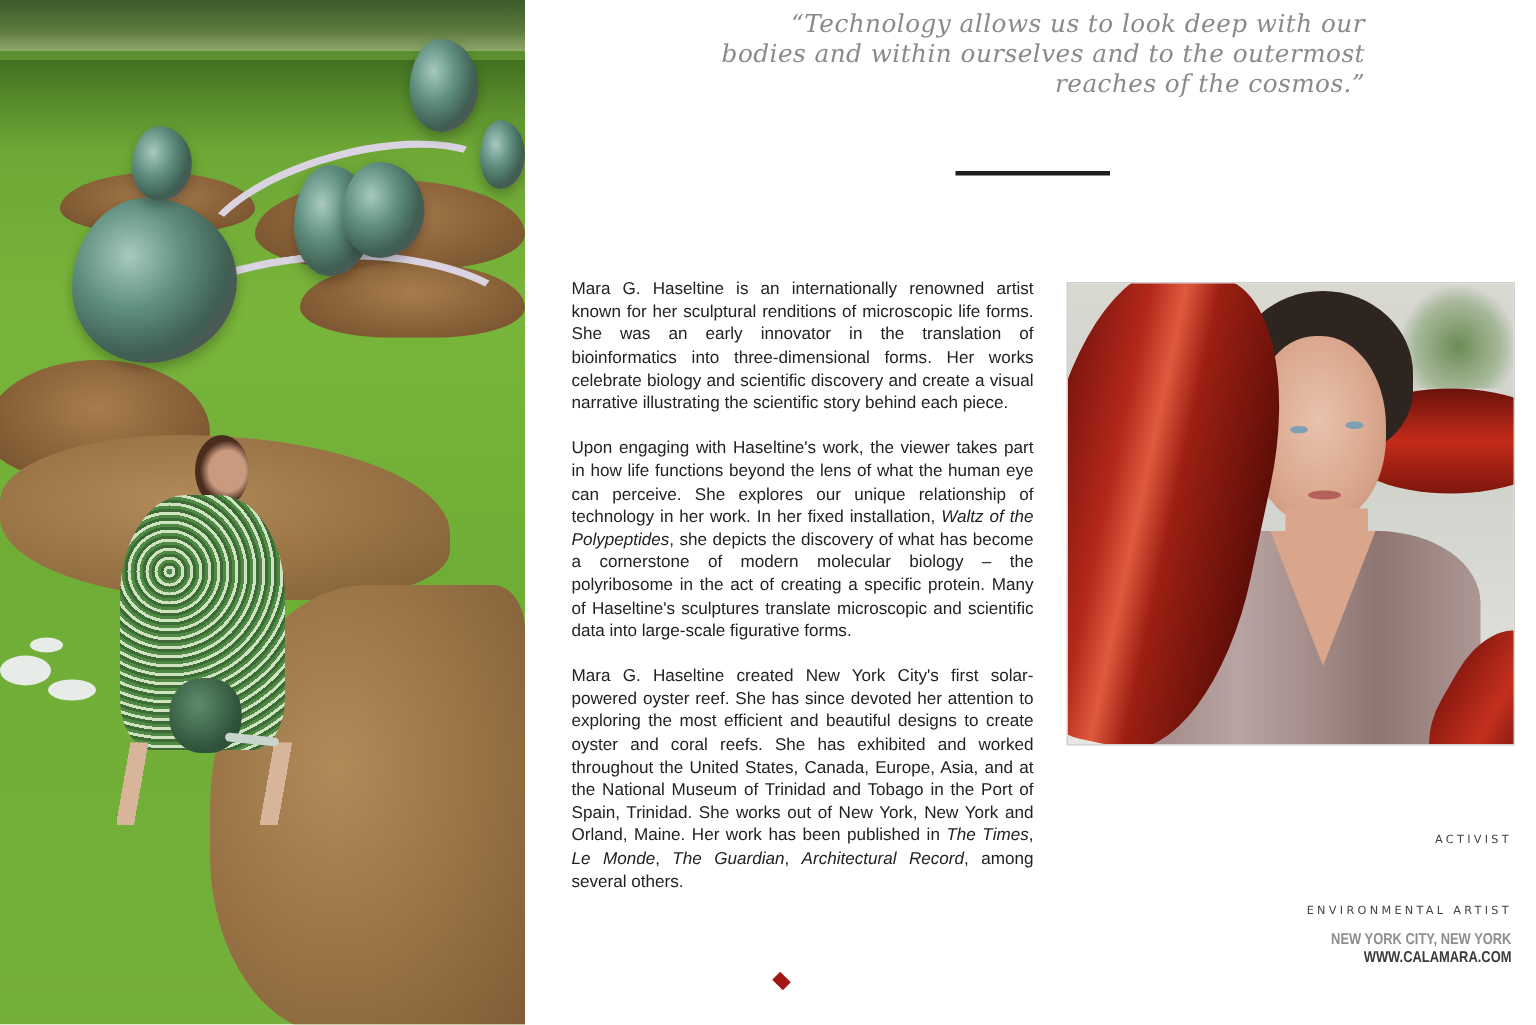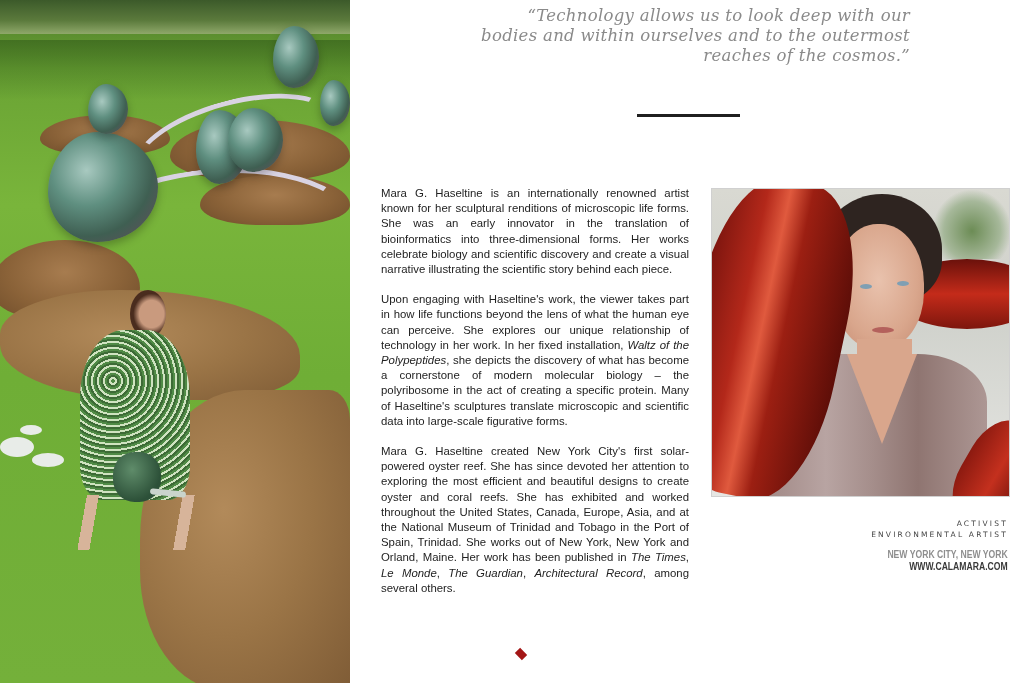--- a/index.html
+++ b/index.html
@@ -67,21 +67,21 @@
       background: radial-gradient(ellipse at 50% 45%, #e9c2ad 0%, #d9a68c 60%, #c48b72 100%); }
     .eye { position: absolute; width: 12px; height: 5px; border-radius: 50%; background: #7f9fb3; }
     .lips { position: absolute; left: 160px; top: 138px; width: 22px; height: 6px; border-radius: 50%; background: #b4615c; }
     .neck { position: absolute; left: 145px; top: 150px; width: 55px; height: 50px; background: #d9a68c; }
     .vest { position: absolute; left: 45px; top: 165px; width: 230px; height: 160px; border-radius: 30% 30% 0 0;
       background: linear-gradient(90deg, #9e8582 0%, #b8a4a2 30%, #a58e8b 50%, #8f7571 70%, #ad9794 100%); }
     .vest-v { position: absolute; left: 135px; top: 165px; width: 0; height: 0; border-left: 35px solid transparent; border-right: 35px solid transparent; border-top: 90px solid #d9a68c; }
 
     
     .caption { position: absolute; right: 16px; top: 518px; text-align: right; }
-    .role { font-family: "DejaVu Sans", sans-serif; font-size: 7.5px; letter-spacing: 2.2px; color: #444; line-height: 11px; text-transform: uppercase; }
+    .role { font-family: "DejaVu Sans", sans-serif; font-size: 7.5px; letter-spacing: 2.2px; color: #444; line-height: 11px; text-transform: uppercase; margin-top: 36px; }
     .location { margin-top: 8px; font-family: "Liberation Sans", sans-serif; font-weight: bold; font-size: 10.5px; color: #8e8e8e; transform: scaleX(0.82); transform-origin: right; line-height: 12px; }
     .website { font-family: "Liberation Sans", sans-serif; font-weight: bold; font-size: 10.5px; color: #3a3a3a; transform: scaleX(0.82); transform-origin: right; line-height: 12px; }
 
     
     .diamond { position: absolute; left: 516px; top: 649px; width: 10px; height: 10px; background: #a31616; transform: rotate(45deg) scaleY(0.75); }
   </style>
 </head>
 <body>
 
 <div class="left-photo">

